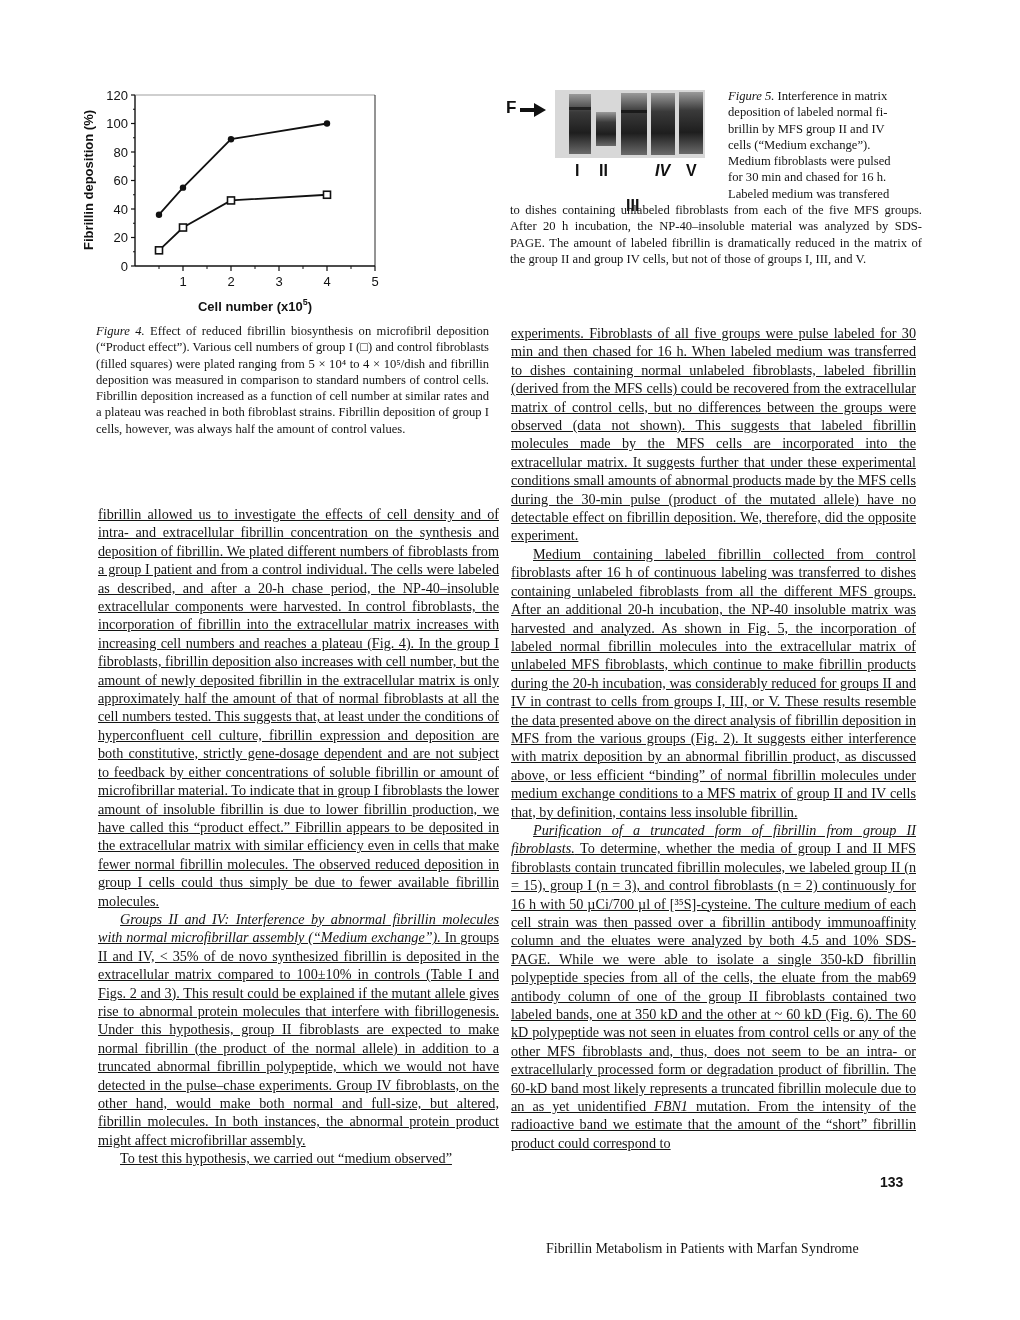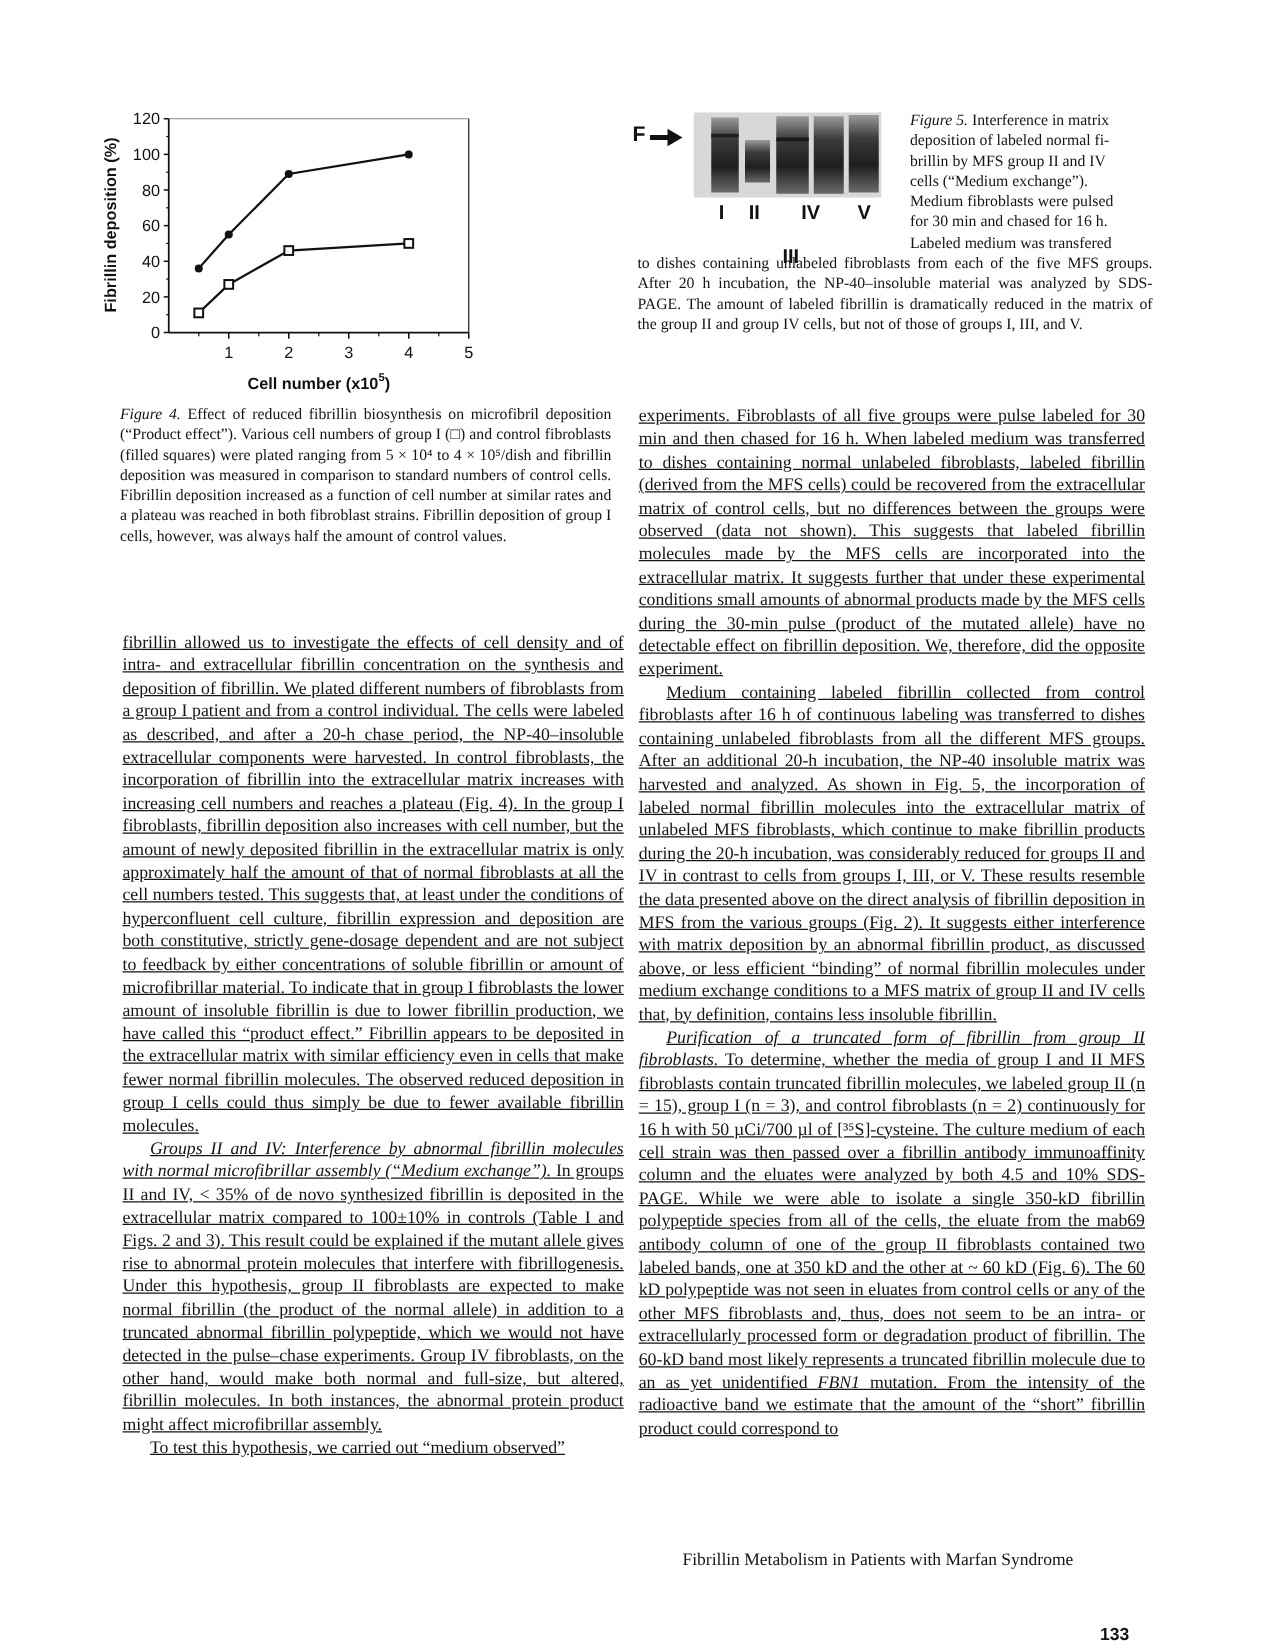--- a/index.html
+++ b/index.html
@@ -119,21 +119,21 @@
       <rect x="66" y="3" width="26" height="62" fill="url(#lane)"></rect>
       <rect x="66" y="20" width="26" height="3" fill="#1a1a1a"></rect>
       <rect x="96" y="3" width="24" height="62" fill="url(#lane)"></rect>
       <rect x="124" y="2" width="24" height="62" fill="url(#lane)"></rect>
     </svg>
   </div>
   <div class="abs" style="left:45px; top:72px; width:150px; height:20px;">
     <span class="abs gel-label" style="left:20px;">I</span>
     <span class="abs gel-label" style="left:44px;">II</span>
     <span class="abs gel-label" style="left:71px;margin-top:35px;">III</span>
-    <span class="abs gel-label" style="left:86px;">IV</span>
+    <span class="abs gel-label" style="left:100px;font-style:italic;">IV</span>
     <span class="abs gel-label" style="left:131px;">V</span>
   </div>
 </div>
 
 <div class="abs caption" style="left:728px; top:88px; width:195px; text-align:left;">
   <div><span class="fig-label">Figure 5.</span><span> Interference in matrix</span></div>
   <div>deposition of labeled normal fi-</div>
   <div>brillin by MFS group II and IV</div>
   <div>cells (“Medium exchange”).</div>
   <div>Medium fibroblasts were pulsed</div>
@@ -148,13 +148,13 @@
   <p class="indent">To test this hypothesis, we carried out “medium observed”</p>
 </div>
 
 <div class="abs col-text" style="left:511px; top:324px; width:405px;">
   <p>experiments. Fibroblasts of all five groups were pulse labeled for 30 min and then chased for 16 h. When labeled medium was transferred to dishes containing normal unlabeled fibroblasts, labeled fibrillin (derived from the MFS cells) could be recovered from the extracellular matrix of control cells, but no differences between the groups were observed (data not shown). This suggests that labeled fibrillin molecules made by the MFS cells are incorporated into the extracellular matrix. It suggests further that under these experimental conditions small amounts of abnormal products made by the MFS cells during the 30-min pulse (product of the mutated allele) have no detectable effect on fibrillin deposition. We, therefore, did the opposite experiment.</p>
   <p class="indent">Medium containing labeled fibrillin collected from control fibroblasts after 16 h of continuous labeling was transferred to dishes containing unlabeled fibroblasts from all the different MFS groups. After an additional 20-h incubation, the NP-40 insoluble matrix was harvested and analyzed. As shown in Fig. 5, the incorporation of labeled normal fibrillin molecules into the extracellular matrix of unlabeled MFS fibroblasts, which continue to make fibrillin products during the 20-h incubation, was considerably reduced for groups II and IV in contrast to cells from groups I, III, or V. These results resemble the data presented above on the direct analysis of fibrillin deposition in MFS from the various groups (Fig. 2). It suggests either interference with matrix deposition by an abnormal fibrillin product, as discussed above, or less efficient “binding” of normal fibrillin molecules under medium exchange conditions to a MFS matrix of group II and IV cells that, by definition, contains less insoluble fibrillin.</p>
   <p class="indent"><i class="it">Purification of a truncated form of fibrillin from group II fibroblasts.</i><span> To determine, whether the media of group I and II MFS fibroblasts contain truncated fibrillin molecules, we labeled group II (n = 15), group I (n = 3), and control fibroblasts (n = 2) continuously for 16 h with 50 µCi/700 µl of [³⁵S]-cysteine. The culture medium of each cell strain was then passed over a fibrillin antibody immunoaffinity column and the eluates were analyzed by both 4.5 and 10% SDS-PAGE. While we were able to isolate a single 350-kD fibrillin polypeptide species from all of the cells, the eluate from the mab69 antibody column of one of the group II fibroblasts contained two labeled bands, one at 350 kD and the other at ~ 60 kD (Fig. 6). The 60 kD polypeptide was not seen in eluates from control cells or any of the other MFS fibroblasts and, thus, does not seem to be an intra- or extracellularly processed form or degradation product of fibrillin. The 60-kD band most likely represents a truncated fibrillin molecule due to an as yet unidentified </span><i class="it">FBN1</i><span> mutation. From the intensity of the radioactive band we estimate that the amount of the “short” fibrillin product could correspond to</span></p>
 </div>
 
 <div class="abs footer-title" style="left:546px; top:1241px;">Fibrillin Metabolism in Patients with Marfan Syndrome</div>
-<div class="abs footer-page" style="left:880px; top:1299px;">133</div>
+<div class="abs footer-page" style="left:880px; top:1174px;">133</div>
 
 </body></html>

